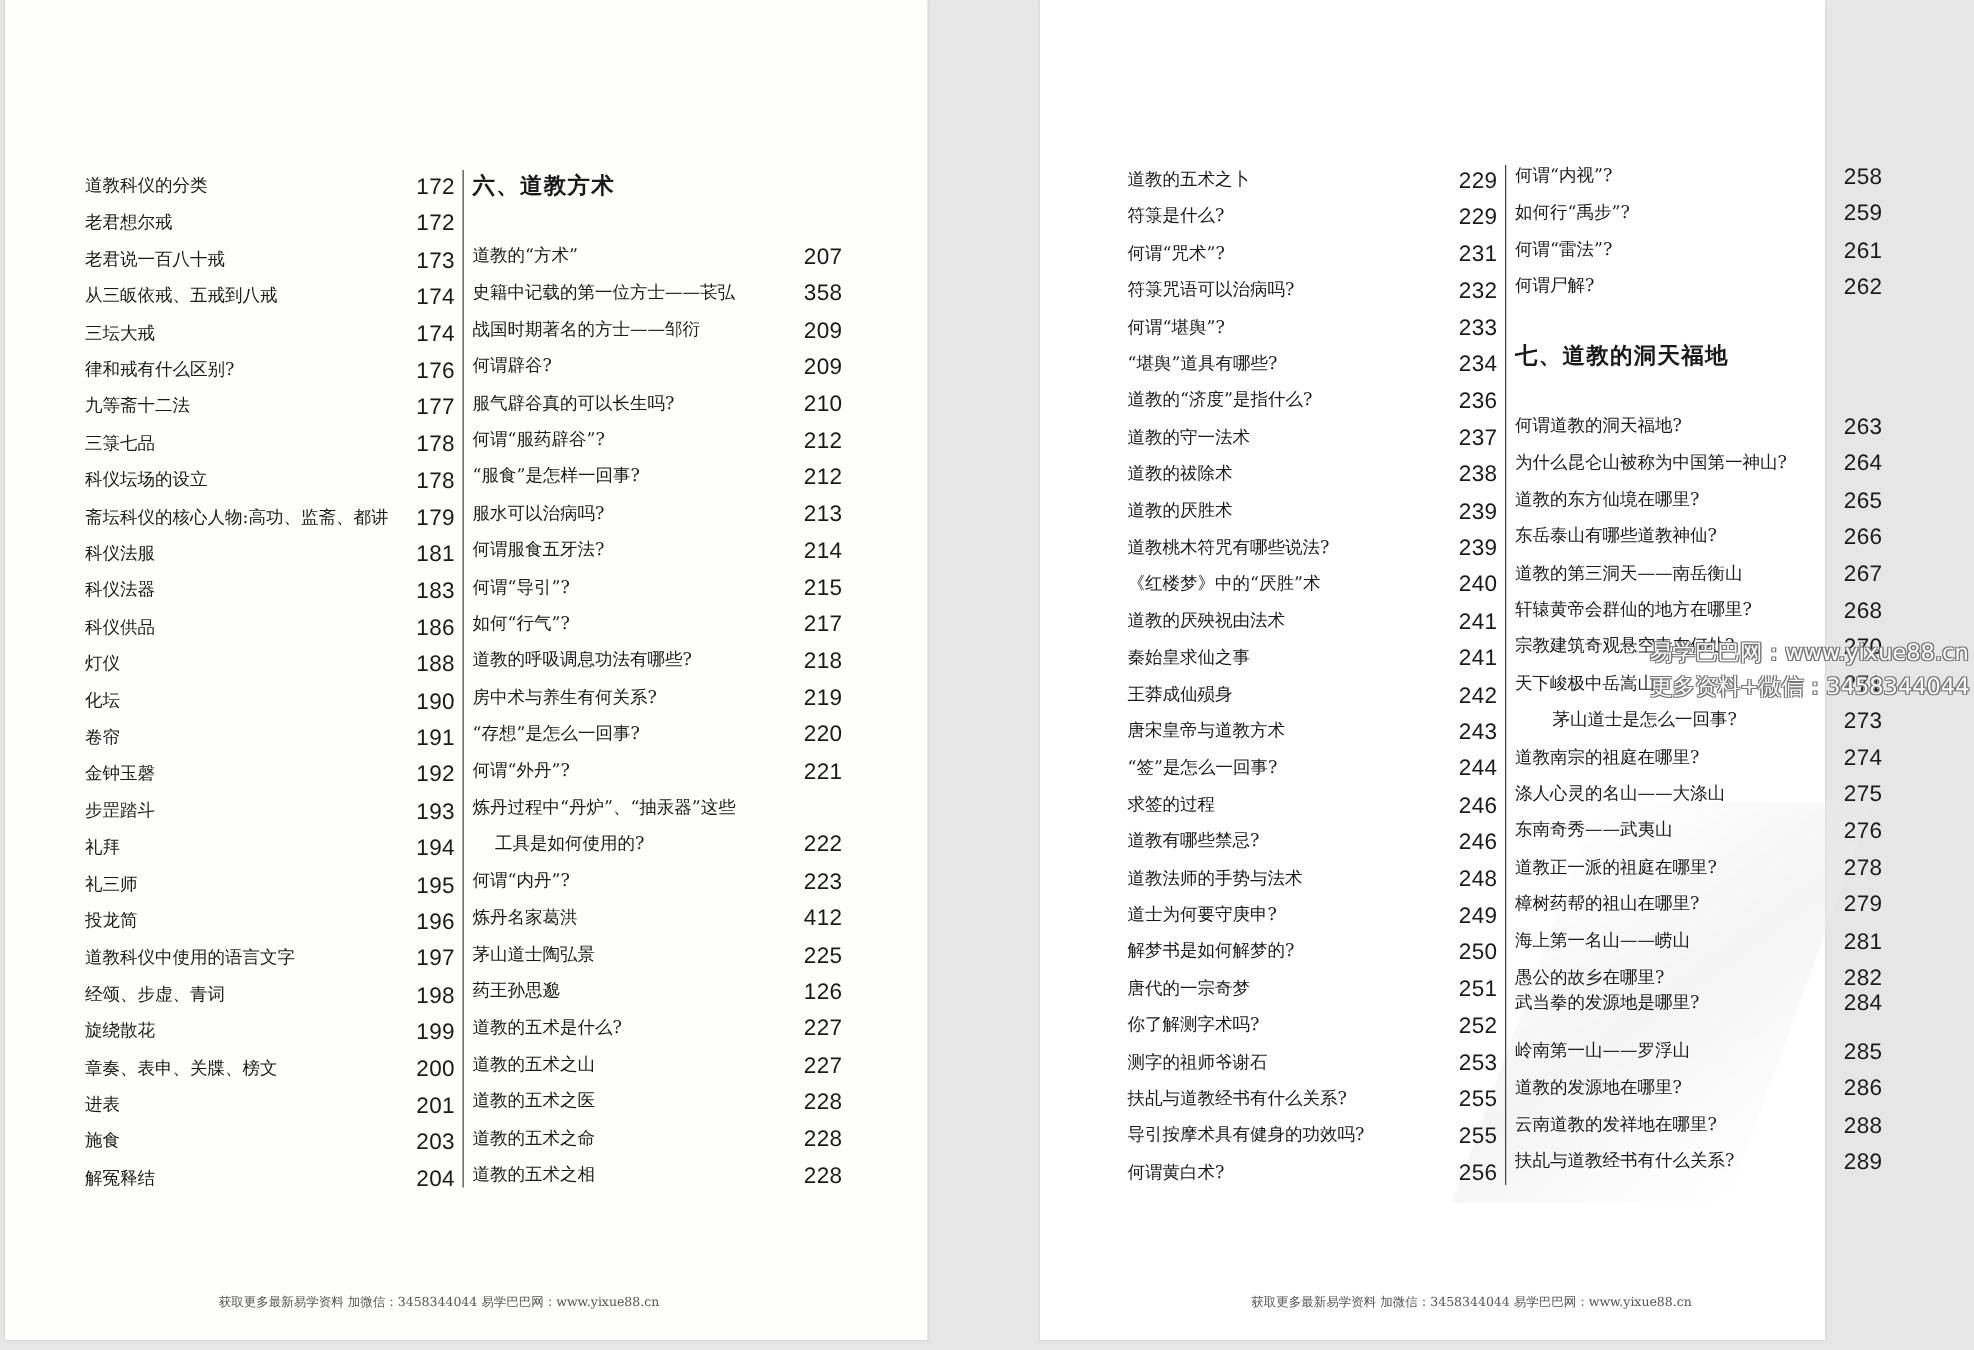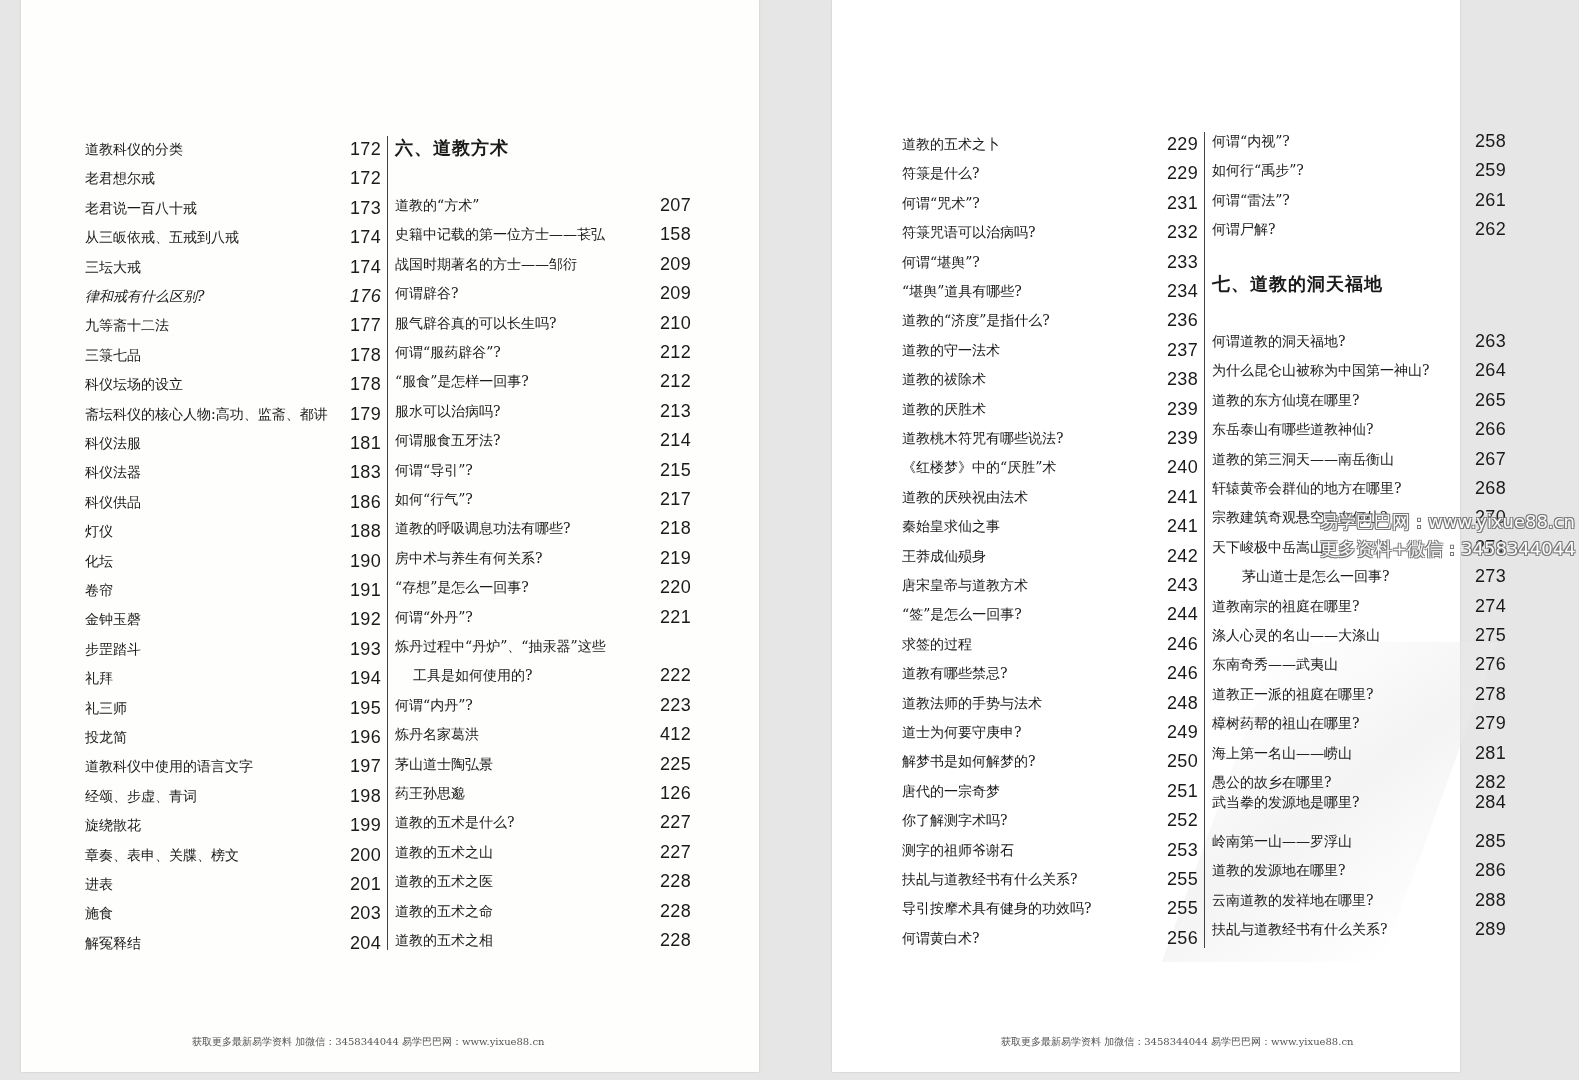--- a/index.html
+++ b/index.html
@@ -6,21 +6,21 @@
   body {
     width:1579px; height:1080px; position:relative; overflow:hidden;
     background:#e6e6e6;
     font-family:"DejaVu Serif","Liberation Serif",serif;
     color:#1a1a1a;
   }
   .page {
     position:absolute; top:0; background:#ffffff; height:1072px;
     box-shadow:0 0 2px rgba(0,0,0,0.15);
   }
-  #page-left { left:4px; width:738px; background:#fefefc;margin-left:17px; }
+  #page-left { left:4px; width:738px; background:#fefefc; }
   #page-right { left:832px; width:628px; }
   .col { position:absolute; }
   .entry {
     position:absolute; left:0; right:0; height:24px;
     font-size:14px; line-height:24px; white-space:nowrap;
   }
   .entry .t { position:absolute; left:0; }
   .entry .p {
     position:absolute; right:0; font-family:"Liberation Sans","DejaVu Sans",sans-serif;
     font-size:18px; letter-spacing:0.3px;
@@ -64,21 +64,21 @@
         <span class="p">173</span>
       </div>
       <div class="entry" style="top: 88.2px;">
         <span class="t">从三皈依戒、五戒到八戒</span>
         <span class="p">174</span>
       </div>
       <div class="entry" style="top: 117.6px;">
         <span class="t">三坛大戒</span>
         <span class="p">174</span>
       </div>
-      <div class="entry" style="top: 147px; font-style: italic;">
+      <div class="entry" style="top: 147px;">
         <span class="t">律和戒有什么区别?</span>
         <span class="p">176</span>
       </div>
       <div class="entry" style="top: 176.4px;">
         <span class="t">九等斋十二法</span>
         <span class="p">177</span>
       </div>
       <div class="entry" style="top: 205.8px;">
         <span class="t">三箓七品</span>
         <span class="p">178</span>
@@ -166,21 +166,21 @@
     </div>
   <div class="divider" style="left:366px; top:136px; height:814px;"></div>
   <div class="heading" style="left:374px; top:136px;">六、道教方术</div>
   <div class="col" id="L2" style="left:374px; top:193px; width:296px;">
       <div class="entry" style="top: 0px;">
         <span class="t">道教的“方术”</span>
         <span class="p">207</span>
       </div>
       <div class="entry" style="top: 29.4px;">
         <span class="t">史籍中记载的第一位方士——苌弘</span>
-        <span class="p">158</span>
+        <span class="p">358</span>
       </div>
       <div class="entry" style="top: 58.8px;">
         <span class="t">战国时期著名的方士——邹衍</span>
         <span class="p">209</span>
       </div>
       <div class="entry" style="top: 88.2px;">
         <span class="t">何谓辟谷?</span>
         <span class="p">209</span>
       </div>
       <div class="entry" style="top: 117.6px;">

